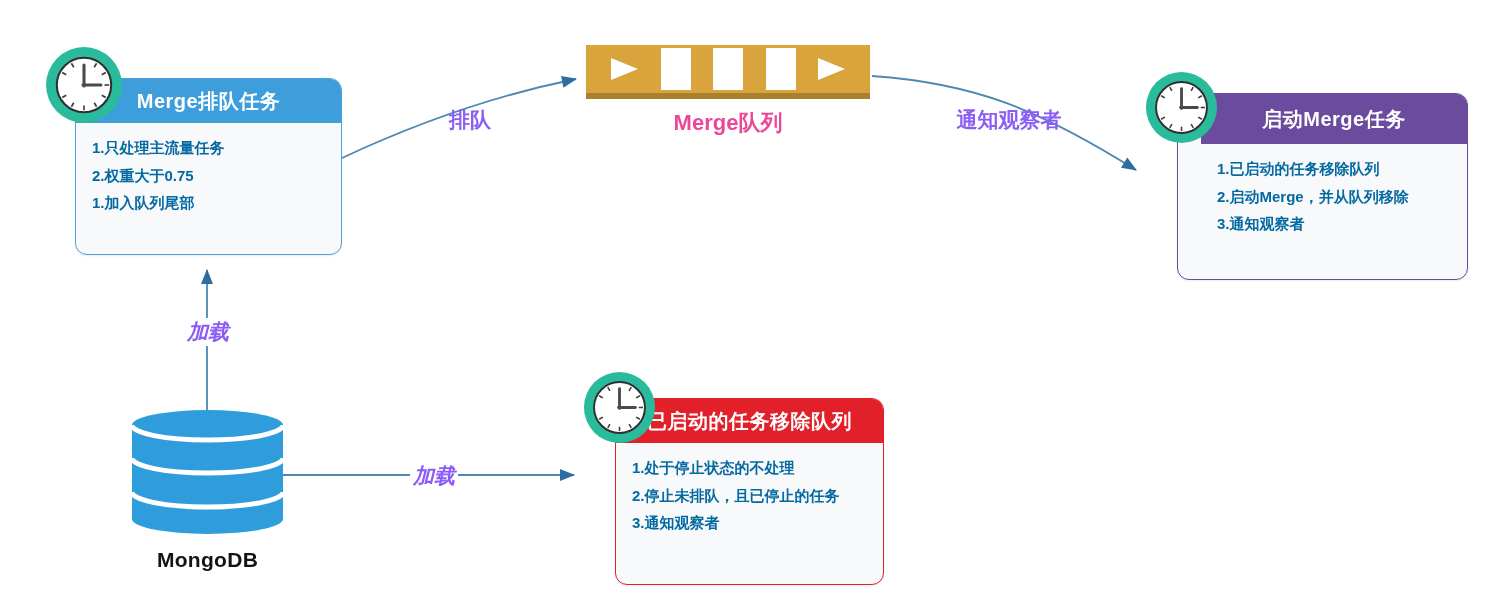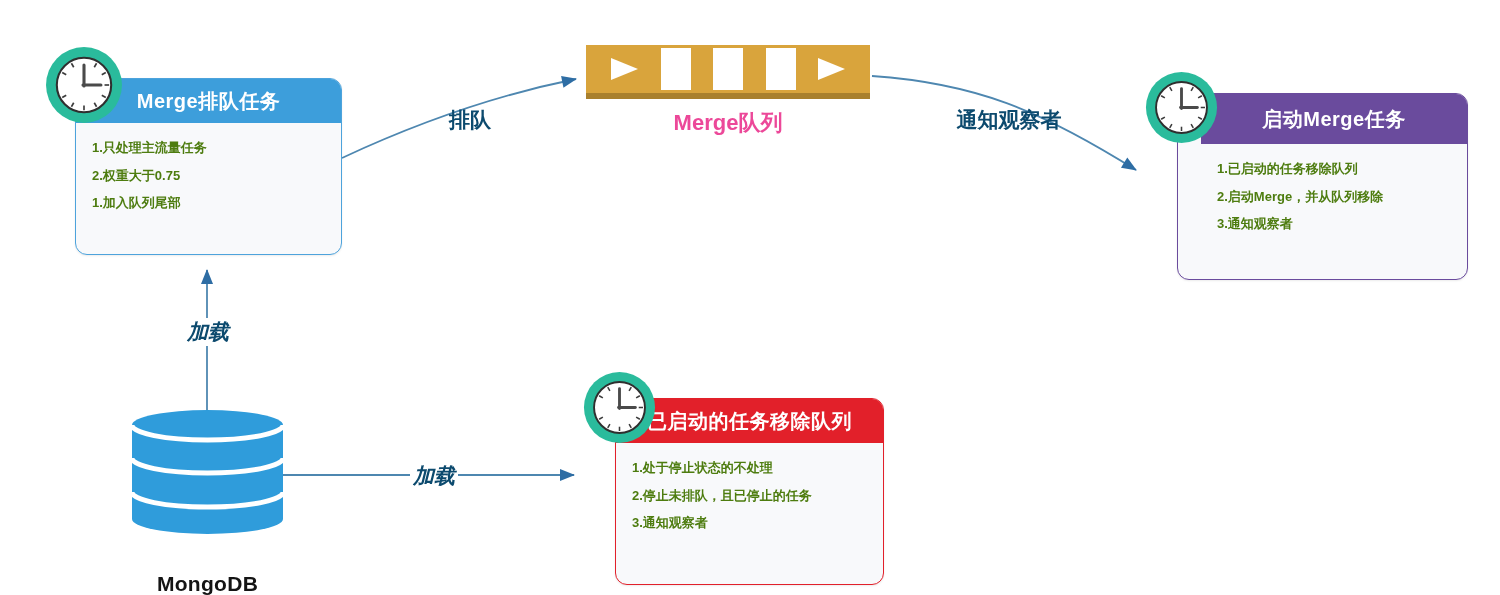--- a/index.html
+++ b/index.html
@@ -8,21 +8,21 @@
     font-family:"Liberation Sans","DejaVu Sans",sans-serif;
   }
   .edges-layer{position:absolute;left:0;top:0;width:1500px;height:595px;pointer-events:none;}
 
   
   .card{position:absolute;border-radius:12px;background:#f8f9fb;box-shadow:0 1px 2px rgba(0,0,0,.08);}
   .card-header{
     display:flex;align-items:center;justify-content:center;
     border-radius:11px 11px 0 0;color:#fff;font-weight:bold;font-size:20px;letter-spacing:.5px;
   }
-  .card-body{padding:11px 14px 0 16px;font-size:13px;font-weight:600;color:#4d7c0f;
+  .card-body{padding:11px 14px 0 16px;font-size:15px;font-weight:600;color:#0369a1;
     line-height:27.5px;word-break:break-all;}
   .card-body ul{list-style:none;margin:0;padding:0;}
 
   .card-enqueue{left:75px;top:78px;width:265px;height:175px;border:1.5px solid #4da3dc;}
   .card-enqueue .card-header{height:44px;background:#3d9edb;}
 
   .card-start{left:1177px;top:93px;width:266px;height:185px;border:1.5px solid #6a4b9d;padding-left:23px;}
   .card-start .card-header{height:50px;background:#6a4b9d;}
 
   .card-stop{left:615px;top:398px;width:267px;height:185px;border:1.5px solid #e2202a;}
@@ -38,33 +38,33 @@
   .queue-play{width:0;height:0;border-top:11px solid transparent;border-bottom:11px solid transparent;border-left:27px solid #fff;}
   .queue-label{
     position:absolute;left:586px;top:108px;width:284px;text-align:center;
     font-size:22px;font-weight:bold;color:#ec4899;
   }
 
   
   .mongodb{position:absolute;left:132px;top:410px;width:151px;height:124px;}
   .mongodb-label{
     position:absolute;left:122px;top:548px;width:171px;text-align:center;
-    font-size:21px;font-weight:bold;color:#141414;letter-spacing:.3px;margin-top:24px;
+    font-size:21px;font-weight:bold;color:#141414;letter-spacing:.3px;
   }
 
   
   .clock{position:absolute;}
   .clock-1{left:45px;top:46px;width:78px;height:78px;}
   .clock-2{left:1145px;top:71px;width:73px;height:73px;}
   .clock-3{left:583px;top:371px;width:73px;height:73px;}
 
   
   .edge-label{
     position:absolute;transform:translate(-50%,-50%);
-    font-size:21px;font-weight:bold;color:#0c4a6e;white-space:nowrap;
+    font-size:21px;font-weight:bold;color:#8b5cf6;white-space:nowrap;
   }
   .edge-label.on-line{background:#fff;padding:0 3px;font-style:italic;}
 </style>
 </head>
 <body>
 
 <div class="canvas">
 
   <svg class="edges-layer" width="1500" height="595" viewBox="0 0 1500 595">
     <defs>

